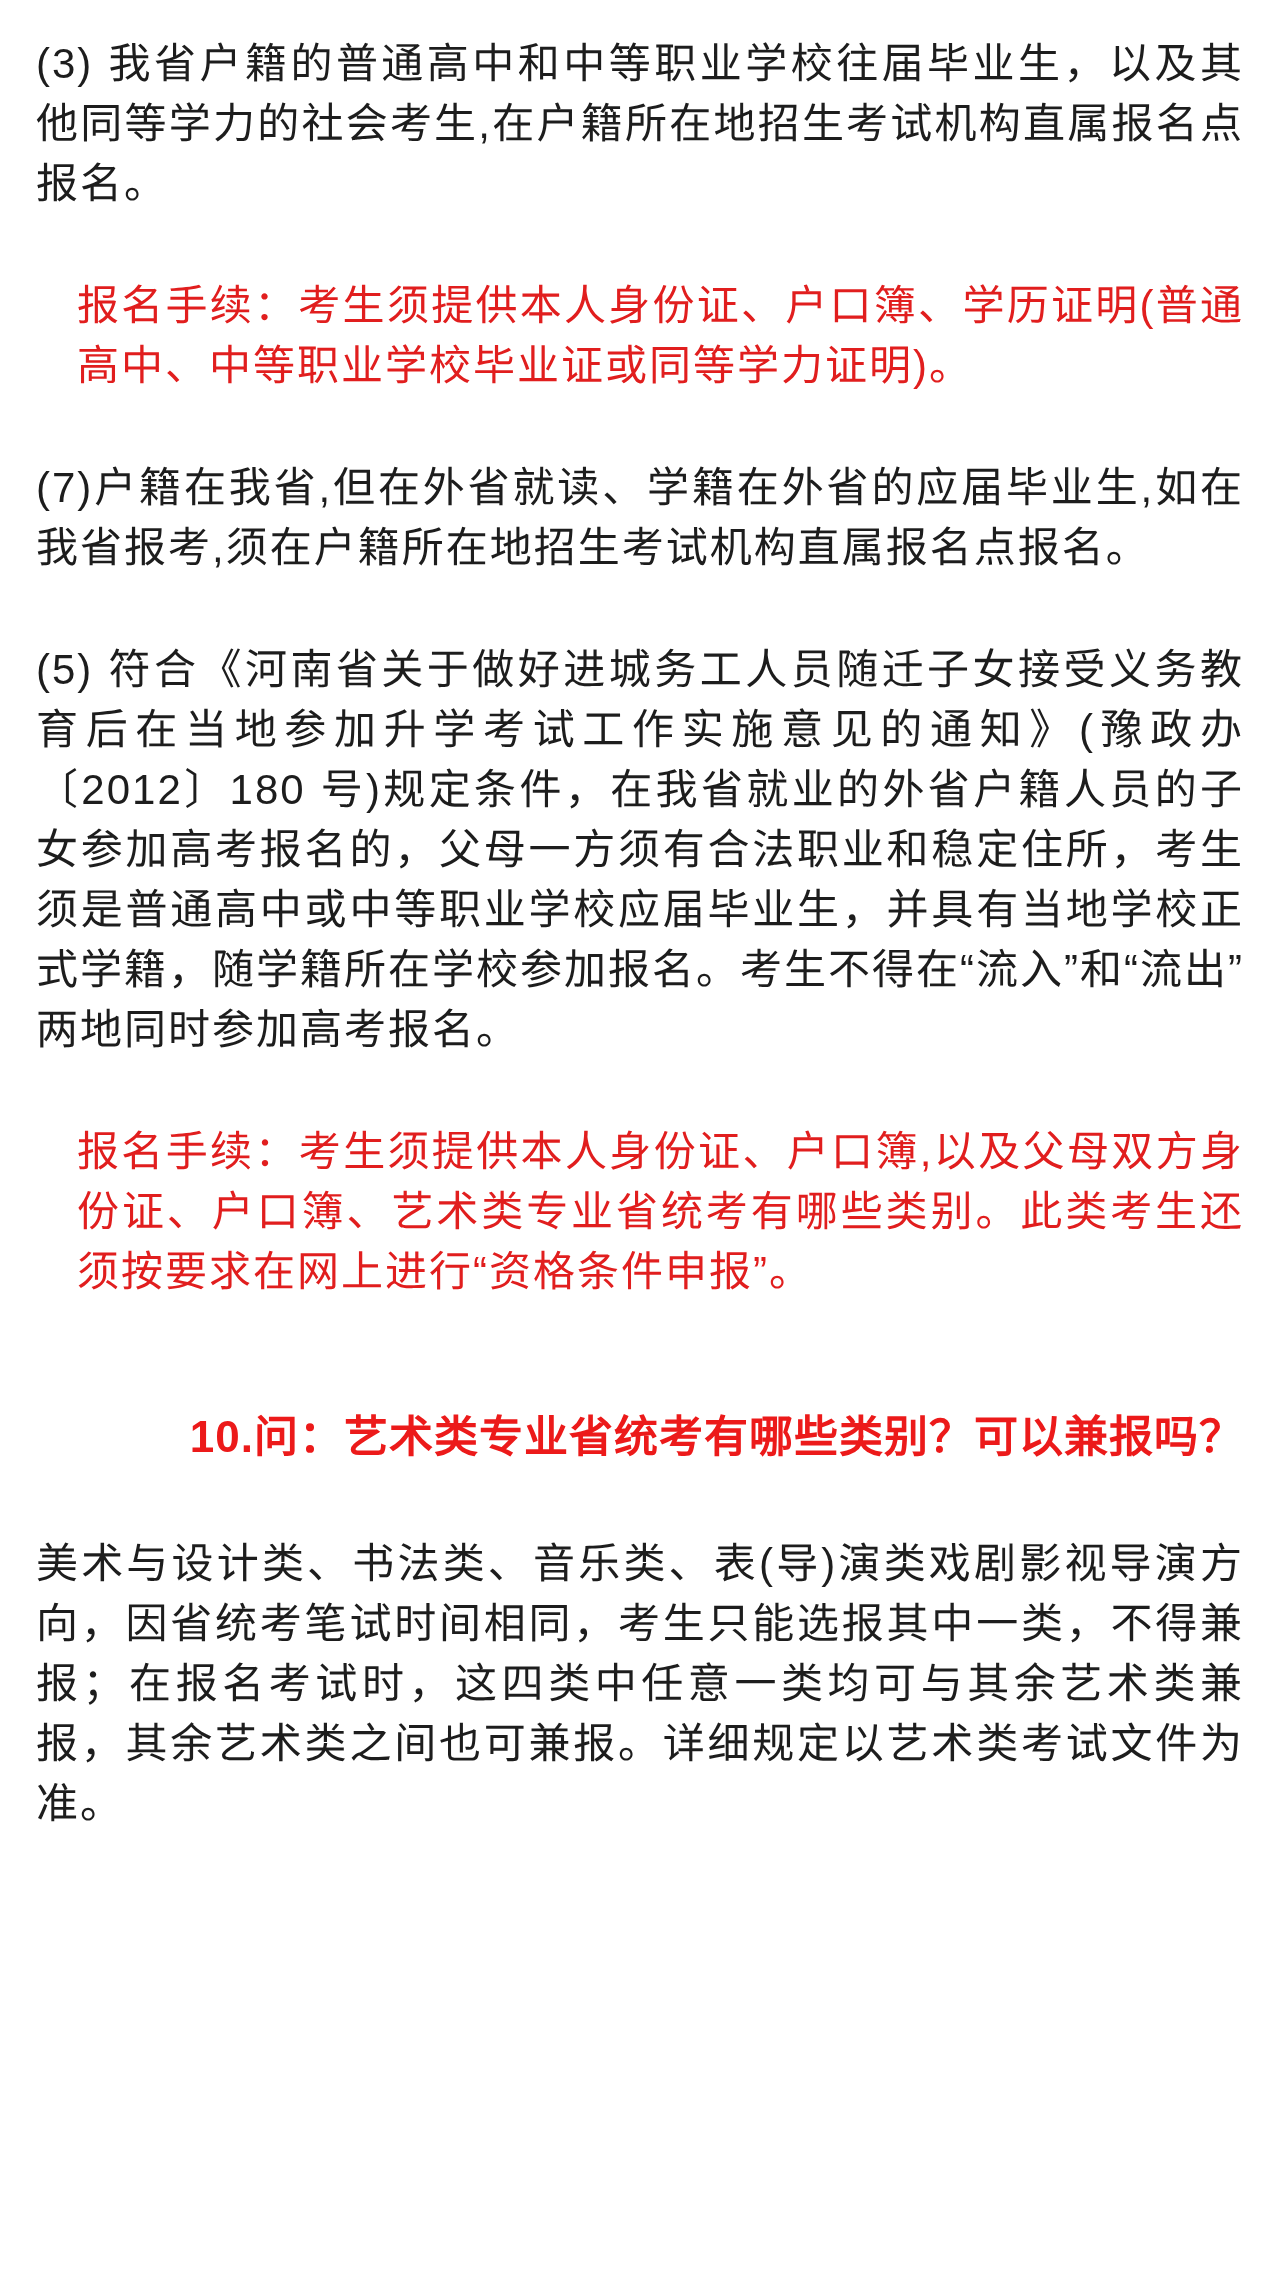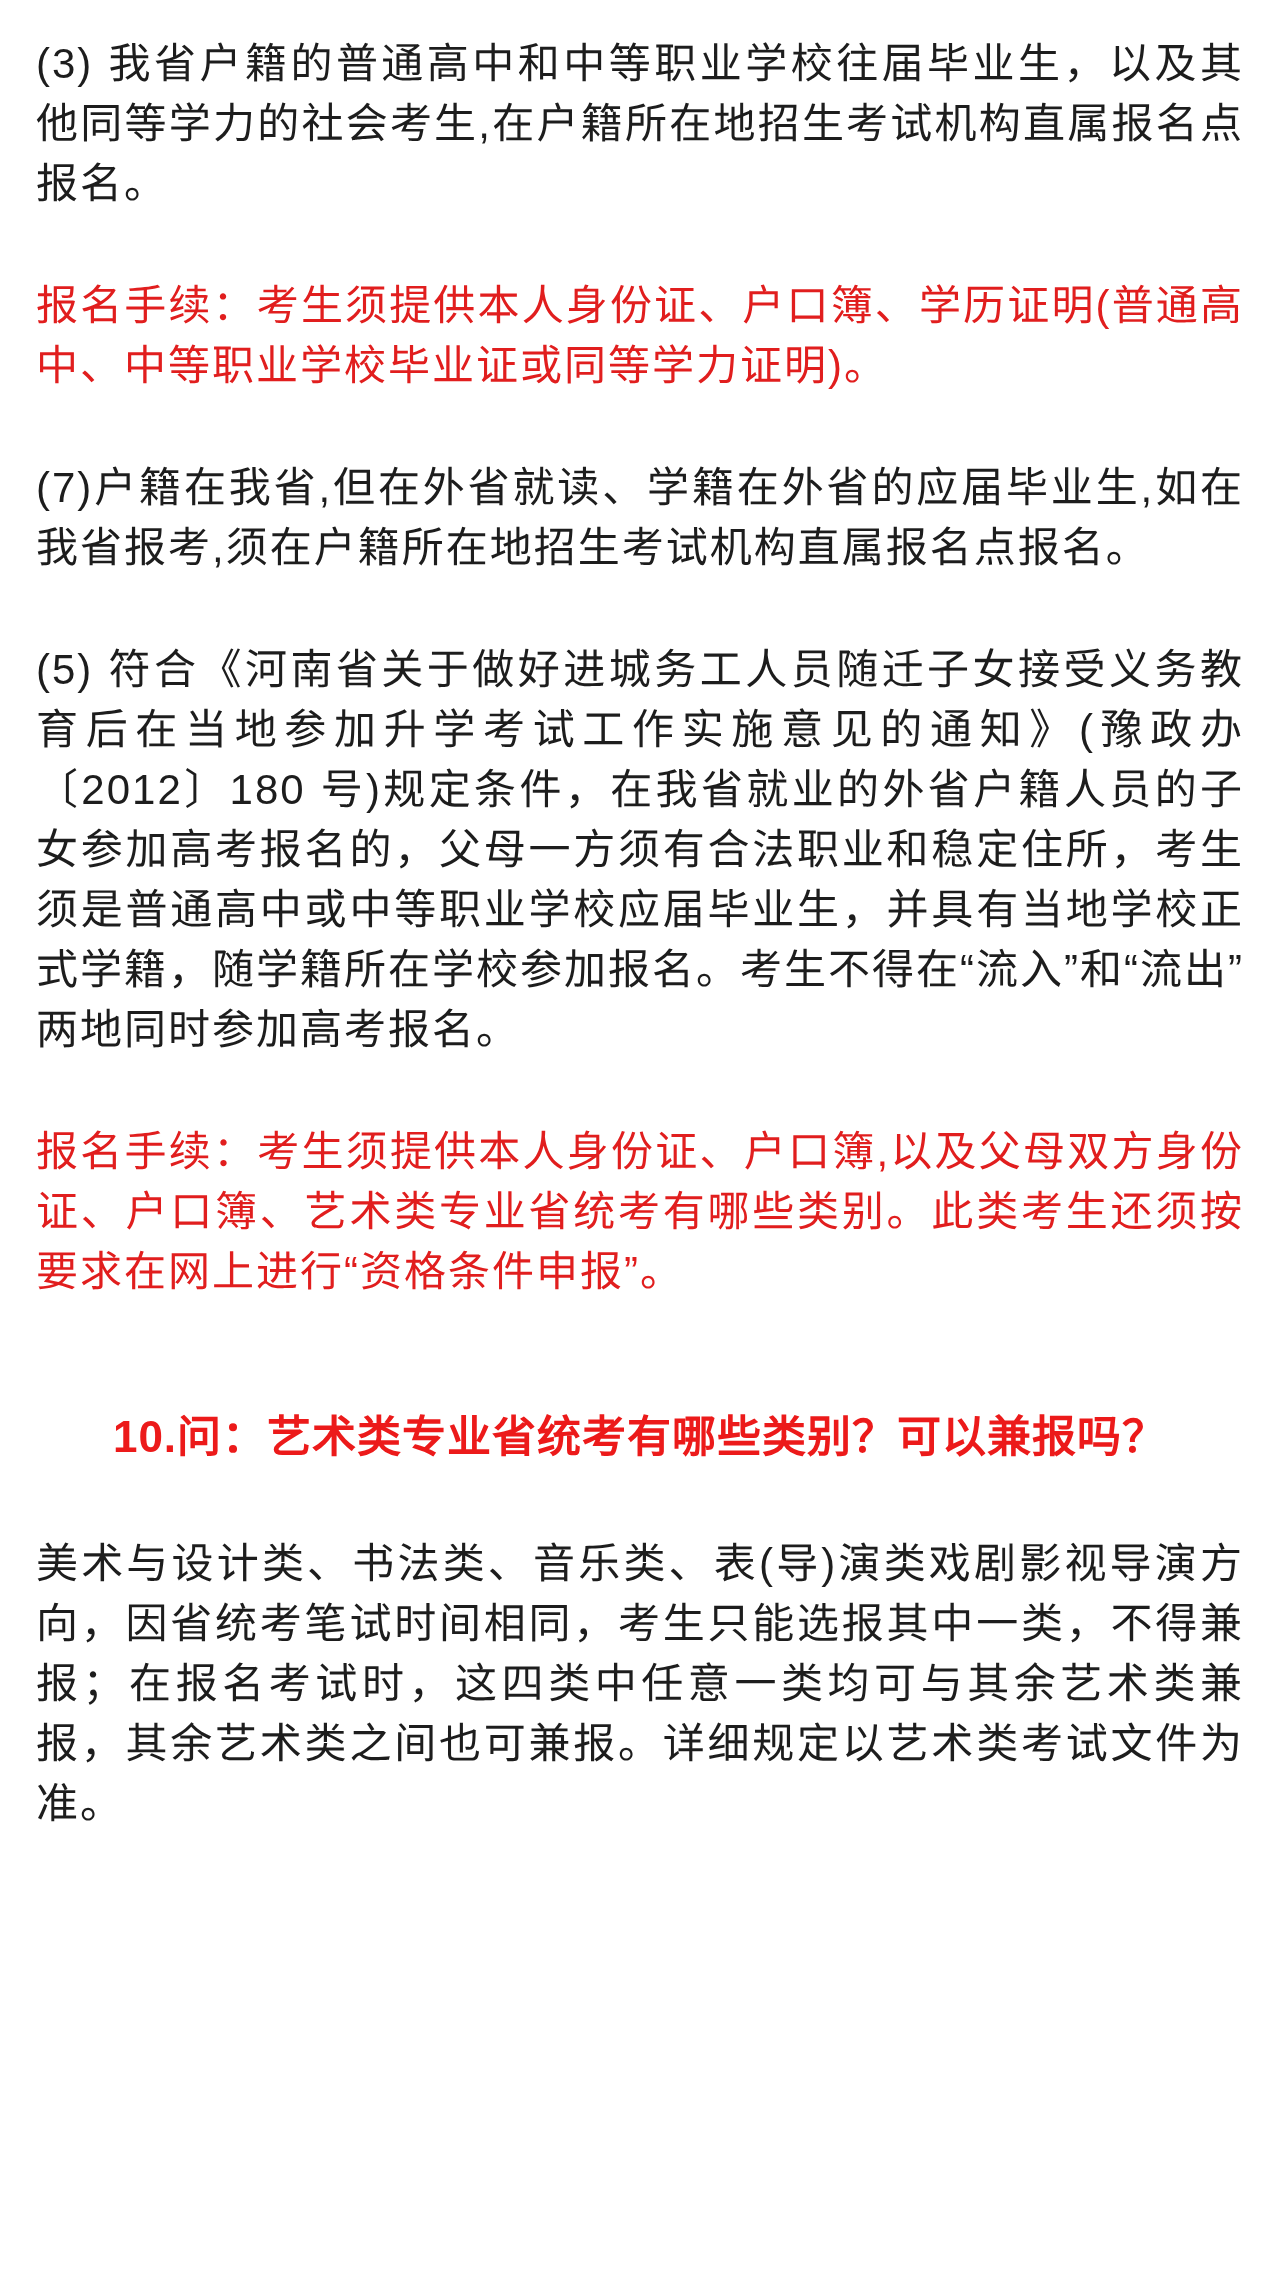--- a/index.html
+++ b/index.html
@@ -23,29 +23,29 @@
   }
   .para {
     font-size: 42px;
     line-height: 60px;
     letter-spacing: 2px;
     text-align: justify;
     color: var(--ink);
     margin-bottom: 62px;
     font-weight: 400;
   }
-  .para.red { color: var(--red); }
+  .para.red { color: var(--red); margin-left: 41px; }
   .q-heading {
     font-size: 44px;
     line-height: 62px;
     font-weight: 700;
     letter-spacing: 1px;
     color: var(--red-heading);
     margin: 104px 0 66px 0;
-    text-align: center;
+    text-align: right;
   }
 </style>
 </head>
 <body>
 
 <div class="page">
   <p class="para">(3) 我省户籍的普通高中和中等职业学校往届毕业生，以及其他同等学力的社会考生,在户籍所在地招生考试机构直属报名点报名。</p>
 
   <p class="para red">报名手续：考生须提供本人身份证、户口簿、学历证明(普通高中、中等职业学校毕业证或同等学力证明)。</p>
 

